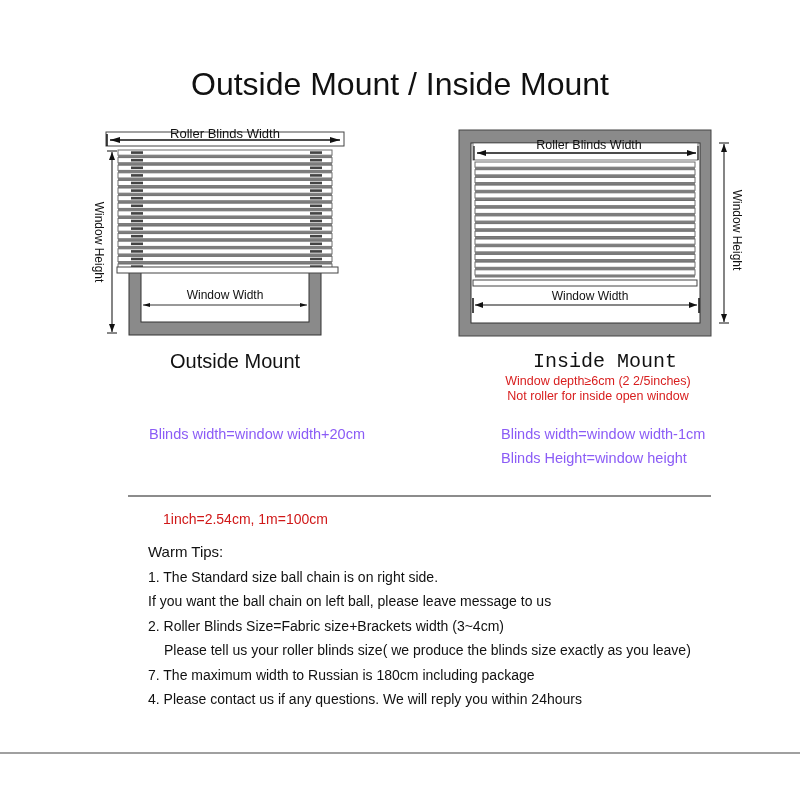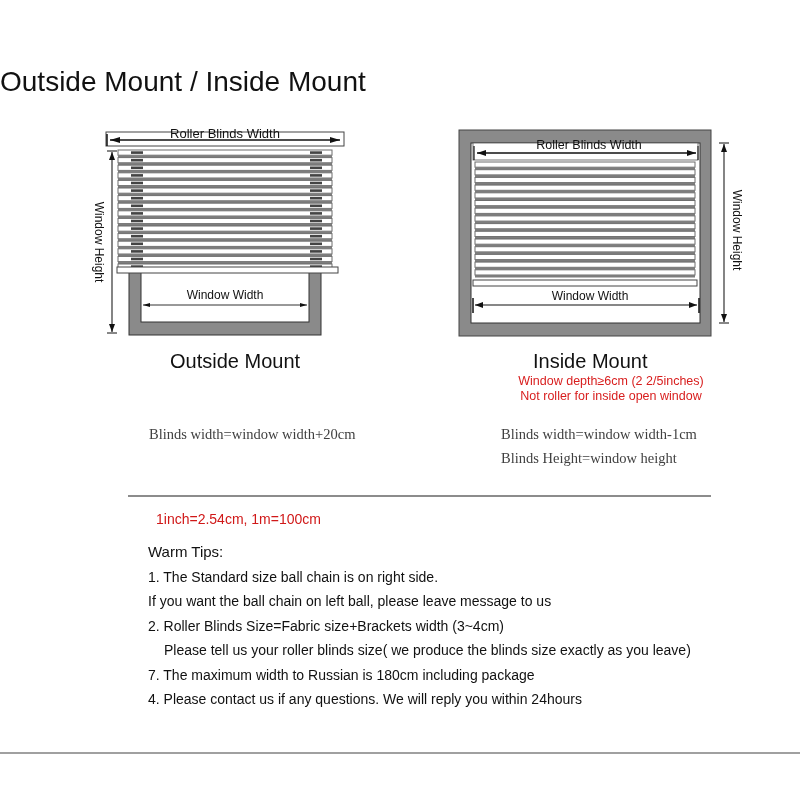--- a/index.html
+++ b/index.html
@@ -1,24 +1,24 @@
 <!DOCTYPE html>
 <html><head>
 <meta charset="utf-8">
 <style>
   html, body { margin: 0; padding: 0; background: #ffffff; }
   body { width: 800px; height: 800px; position: relative; overflow: hidden; font-family: "Liberation Sans", sans-serif; color: #111; }
   .abs { position: absolute; }
-  .title { left: 0; width: 800px; top: 66px; font-size: 28px; color: #111; }
+  .title { left: 0; width: 800px; top: 66px; text-align: center; font-size: 32px; color: #111; }
   .diagram { position: absolute; }
   .mount-title { font-size: 20px; color: #111; }
   .red { color: #d81e1e; font-size: 12.5px; text-align: center; line-height: 15px; }
-  .formula { font-size: 14.5px; color: #404040; line-height: 24px; font-family: Liberation Serif, serif; }
+  .formula { font-size: 14.5px; color: #8b5cf6; line-height: 24px; }
   .divider { position: absolute; left: 128px; width: 583px; top: 495px; height: 2px; background: #8c8c8c; }
-  .conv { left: 156px; top: 511px; font-size: 14px; color: #d01818; }
+  .conv { left: 163px; top: 511px; font-size: 14px; color: #d01818; }
   .tips { left: 148px; top: 540px; font-size: 14px; color: #111; }
   .tips div { height: 24.5px; line-height: 24.5px; white-space: nowrap; }
   .tips .head { font-size: 15px; }
   .tips .indent { padding-left: 16px; }
   .bottom-rule { position: absolute; left: 0; width: 800px; top: 752px; height: 2px; background: #a0a0a0; }
   svg text { font-family: "Liberation Sans", sans-serif; }
 </style>
 </head>
 <body>
 
@@ -193,22 +193,22 @@
     <line x1="269" y1="213" x2="279" y2="213" stroke="#111" stroke-width="1"></line>
   </g>
   <text x="0" y="0" transform="translate(283,120) rotate(90)" text-anchor="middle" font-size="12" fill="#111">Window Height</text>
 </svg>
 
 <div class="abs mount-title" style="left:170px; top:350px;">Outside Mount</div>
 <div class="abs formula" style="left:149px; top:422px;">
   <div>Blinds width=window width+20cm</div>
 </div>
 
-<div class="abs mount-title" style="left:533px; top:350px;">Inside Mount</div>
-<div class="abs red" style="left:507px; width:208px; top:374px;">
+<div class="abs mount-title" style="left:533px; top:350px;font-family:Liberation Mono, monospace;">Inside Mount</div>
+<div class="abs red" style="left:494px; width:208px; top:374px;">
   <div>Window depth≥6cm (2 2/5inches)</div>
   <div>Not roller for inside open window</div>
 </div>
 <div class="abs formula" style="left:501px; top:422px;">
   <div>Blinds width=window width-1cm</div>
   <div>Blinds Height=window height</div>
 </div>
 
 <div class="divider"></div>
 

